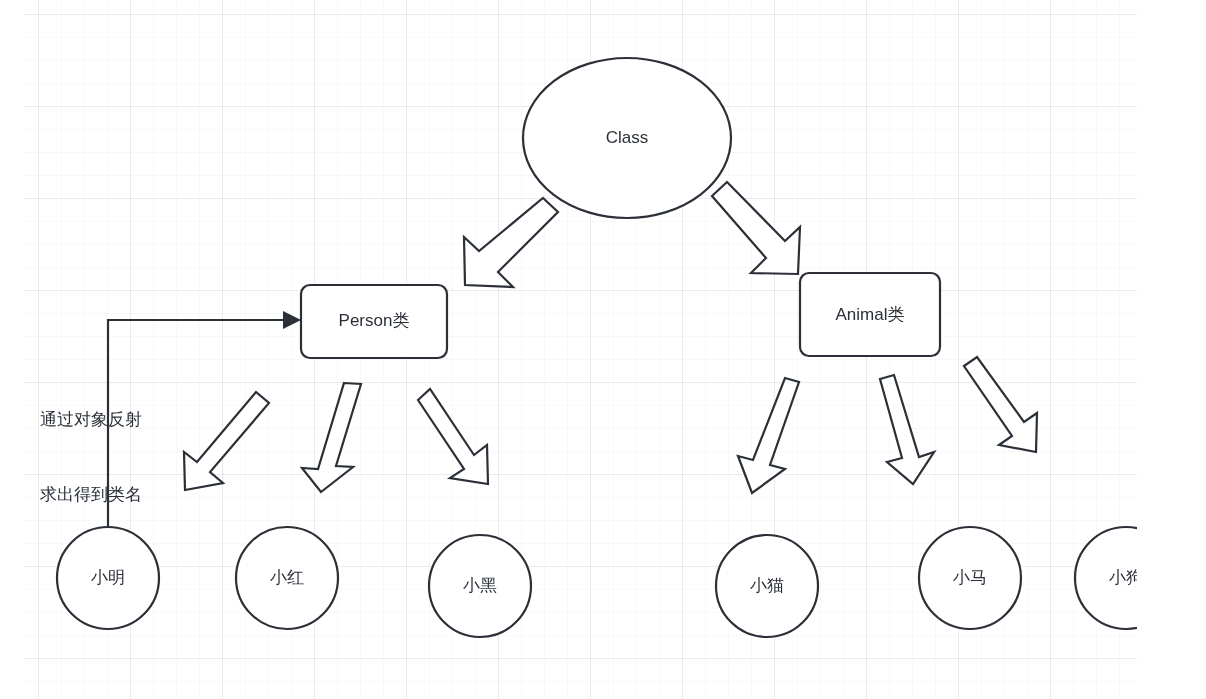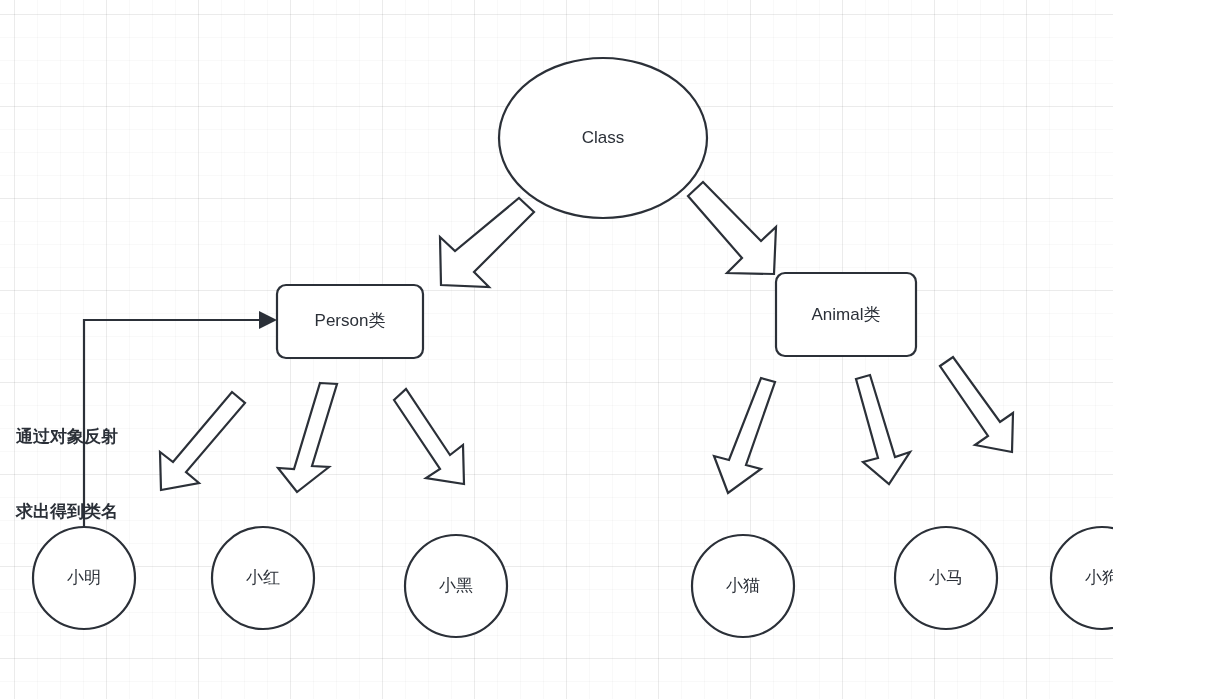--- a/index.html
+++ b/index.html
@@ -14,20 +14,21 @@
     overflow: hidden;
     background-color: #ffffff;
     background-image:
       linear-gradient(to right, rgba(0,0,0,0.055) 1px, transparent 1px),
       linear-gradient(to bottom, rgba(0,0,0,0.055) 1px, transparent 1px),
       linear-gradient(to right, rgba(0,0,0,0.022) 1px, transparent 1px),
       linear-gradient(to bottom, rgba(0,0,0,0.022) 1px, transparent 1px);
     background-size: 92px 92px, 92px 92px, 23px 23px, 23px 23px;
     background-position: 14px 14px, 14px 14px, 14px 14px, 14px 14px;
     font-family: "Liberation Sans", "DejaVu Sans", sans-serif;
+    margin-left: 24px;
   }
   #diagram-svg {
     position: absolute;
     left: 0; top: 0;
     width: 1206px;
     height: 699px;
   }
   .shape-stroke {
     stroke: #2b3038;
     stroke-width: 2.2;
@@ -146,18 +147,18 @@
       <text class="node-label" x="946" y="579">小马</text>
     </g>
 
     <g>
       <circle class="shape-stroke" cx="1102" cy="578" r="51"></circle>
       <text class="node-label" x="1102" y="579">小狗</text>
     </g>
 
   </svg>
 
-  <div class="note-text" style="left:16px; top:374px;font-weight:bold;">
+  <div class="note-text" style="left:16px; top:357px;">
     <div>通过对象反射</div>
     <div>求出得到类名</div>
   </div>
 
 </div>
 
 </body></html>

